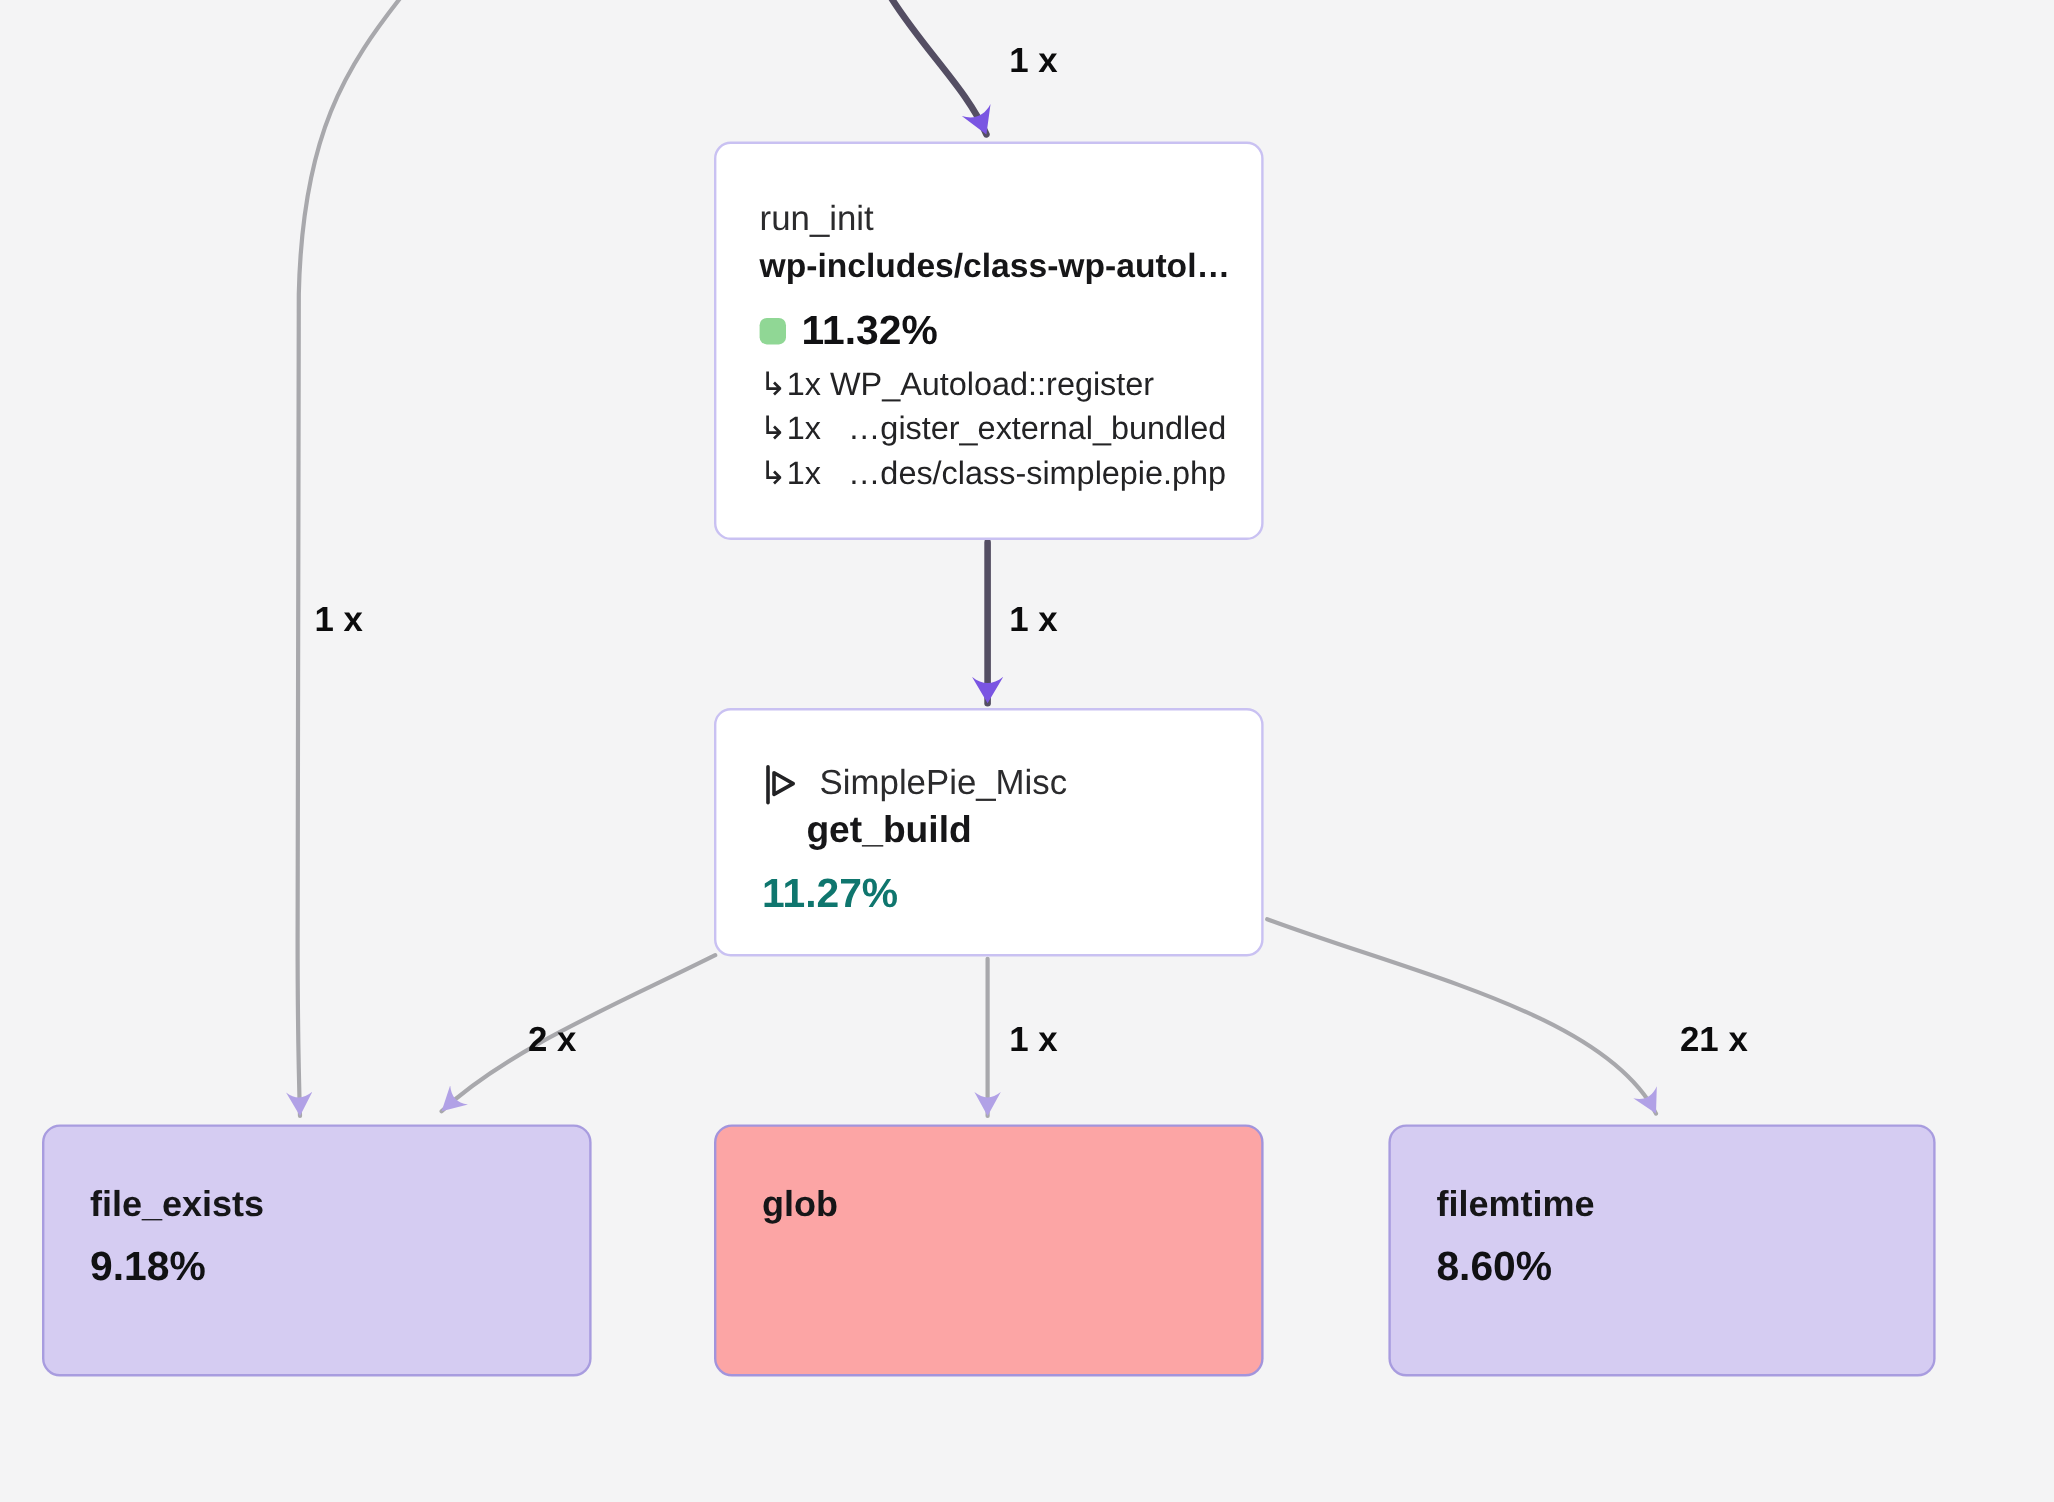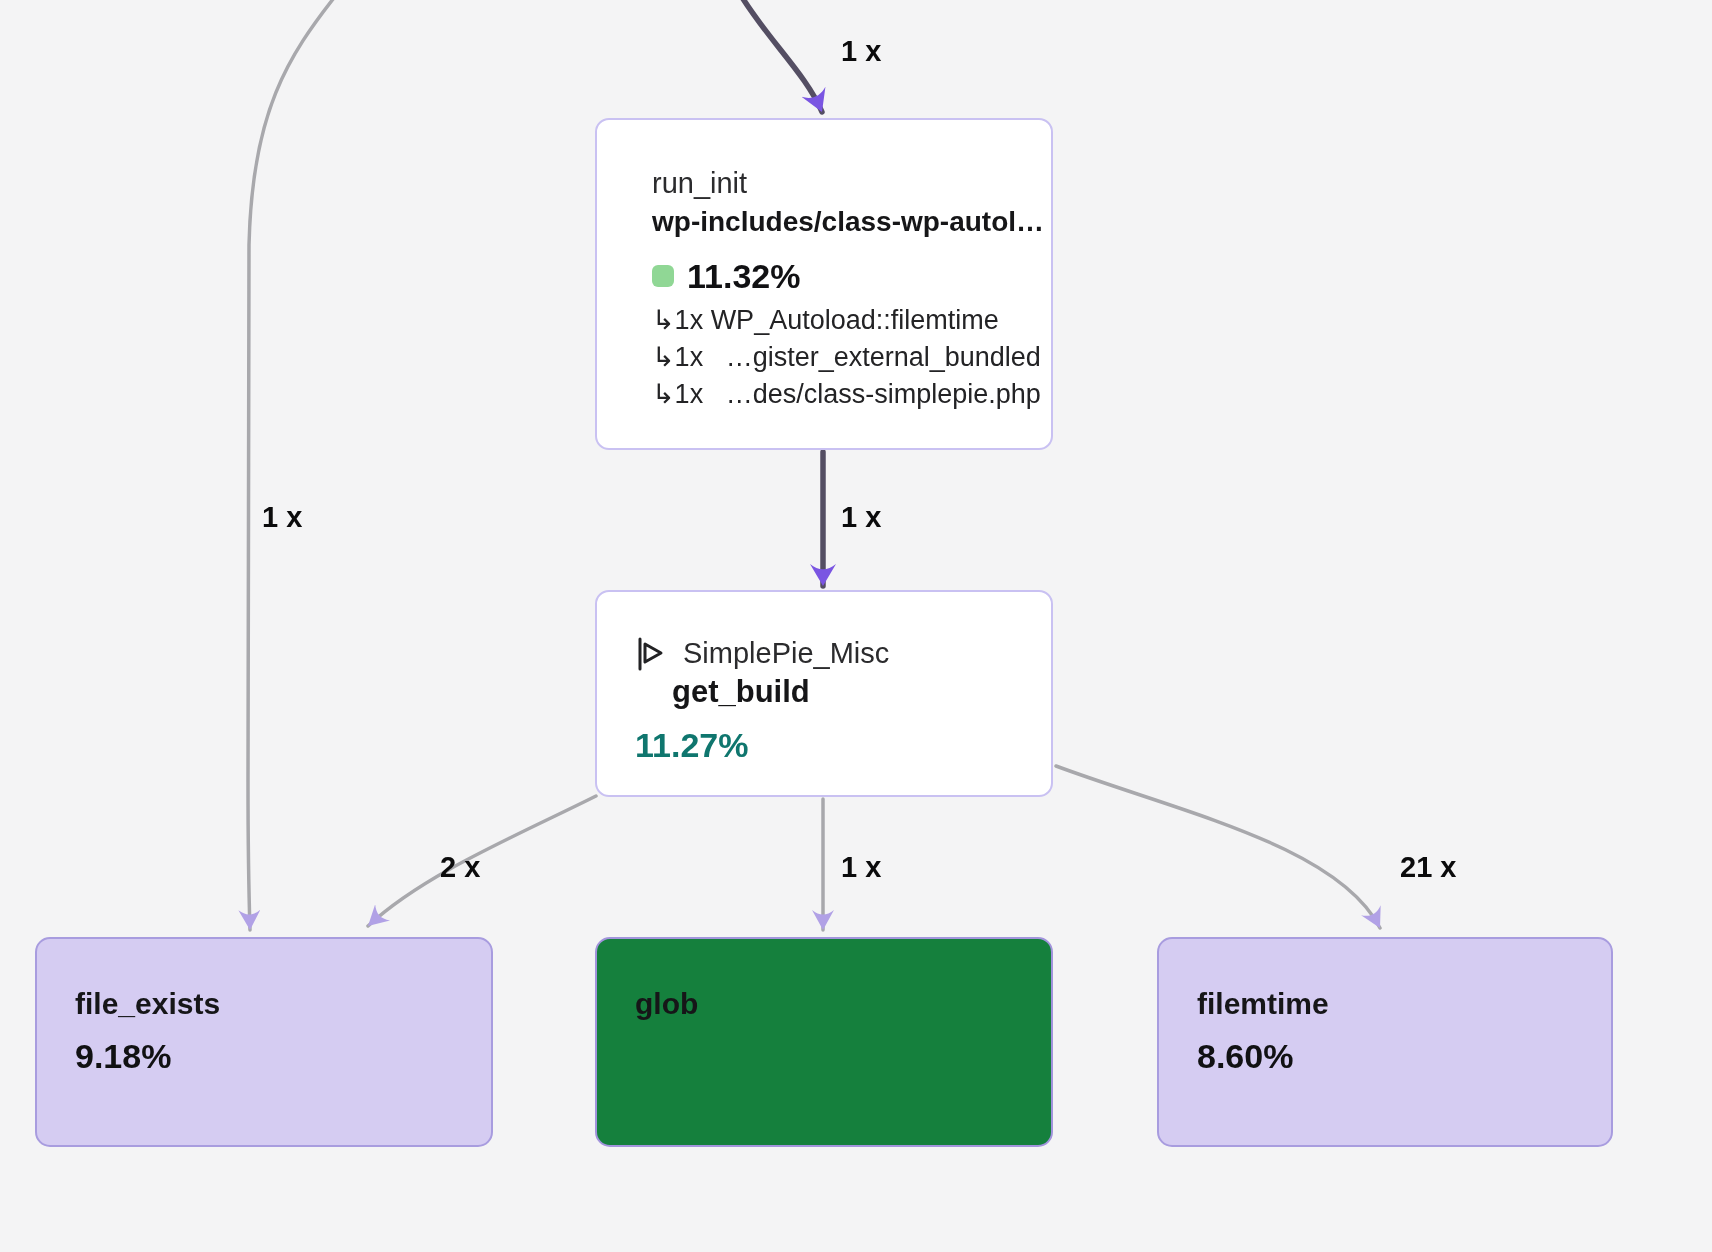--- a/index.html
+++ b/index.html
@@ -30,21 +30,21 @@
   }
   .node.white {
     background: #ffffff;
     border: 2px solid #c9c1f2;
   }
   .node.lav {
     background: #d5ccf2;
     border: 2px solid #a89cdf;
   }
   .node.lav-dark {
-    background: #15803d;
+    background: #fca5a5;
     border: 2px solid #a294dc;
   }
   .fn-name {
     font-size: 29px;
     color: #2b2b2d;
     line-height: 39px;
     white-space: nowrap;
   }
   .fn-file {
     font-size: 28px;
@@ -77,21 +77,21 @@
   }
   .callee-row {
     font-size: 27px;
     color: #232325;
     line-height: 37px;
     white-space: pre;
   }
   .run-init-node {
     left: 595px; top: 118px;
     width: 458px; height: 332px;
-    padding: 44px 6px 0 55px;
+    padding: 44px 6px 0 36px;
   }
   .get-build-node {
     left: 595px; top: 590px;
     width: 458px; height: 207px;
     padding: 42px 6px 0 38px;
   }
   .icon-row {
     display: flex;
     align-items: center;
     gap: 18px;
@@ -186,21 +186,21 @@
   <div class="edge-label lbl-21x">21 x</div>
 
   <div class="node white run-init-node">
     <div class="fn-name">run_init</div>
     <div class="fn-file">wp-includes/class-wp-autol…</div>
     <div class="pct-row">
       <span class="chip"></span>
       <span class="pct">11.32%</span>
     </div>
     <div class="callees">
-      <div class="callee-row">↳1x WP_Autoload::filemtime</div>
+      <div class="callee-row">↳1x WP_Autoload::register</div>
       <div class="callee-row">↳1x   …gister_external_bundled</div>
       <div class="callee-row">↳1x   …des/class-simplepie.php</div>
     </div>
   </div>
 
   <div class="node white get-build-node">
     <div class="icon-row">
       <svg class="flag-icon" width="30" height="36" viewBox="0 0 30 36">
         <path d="M5 3 V 33" fill="none" stroke="#222224" stroke-width="3" stroke-linecap="round"></path>
         <path d="M10 8 L26 17 L10 26 Z" fill="none" stroke="#222224" stroke-width="3" stroke-linejoin="round"></path>

